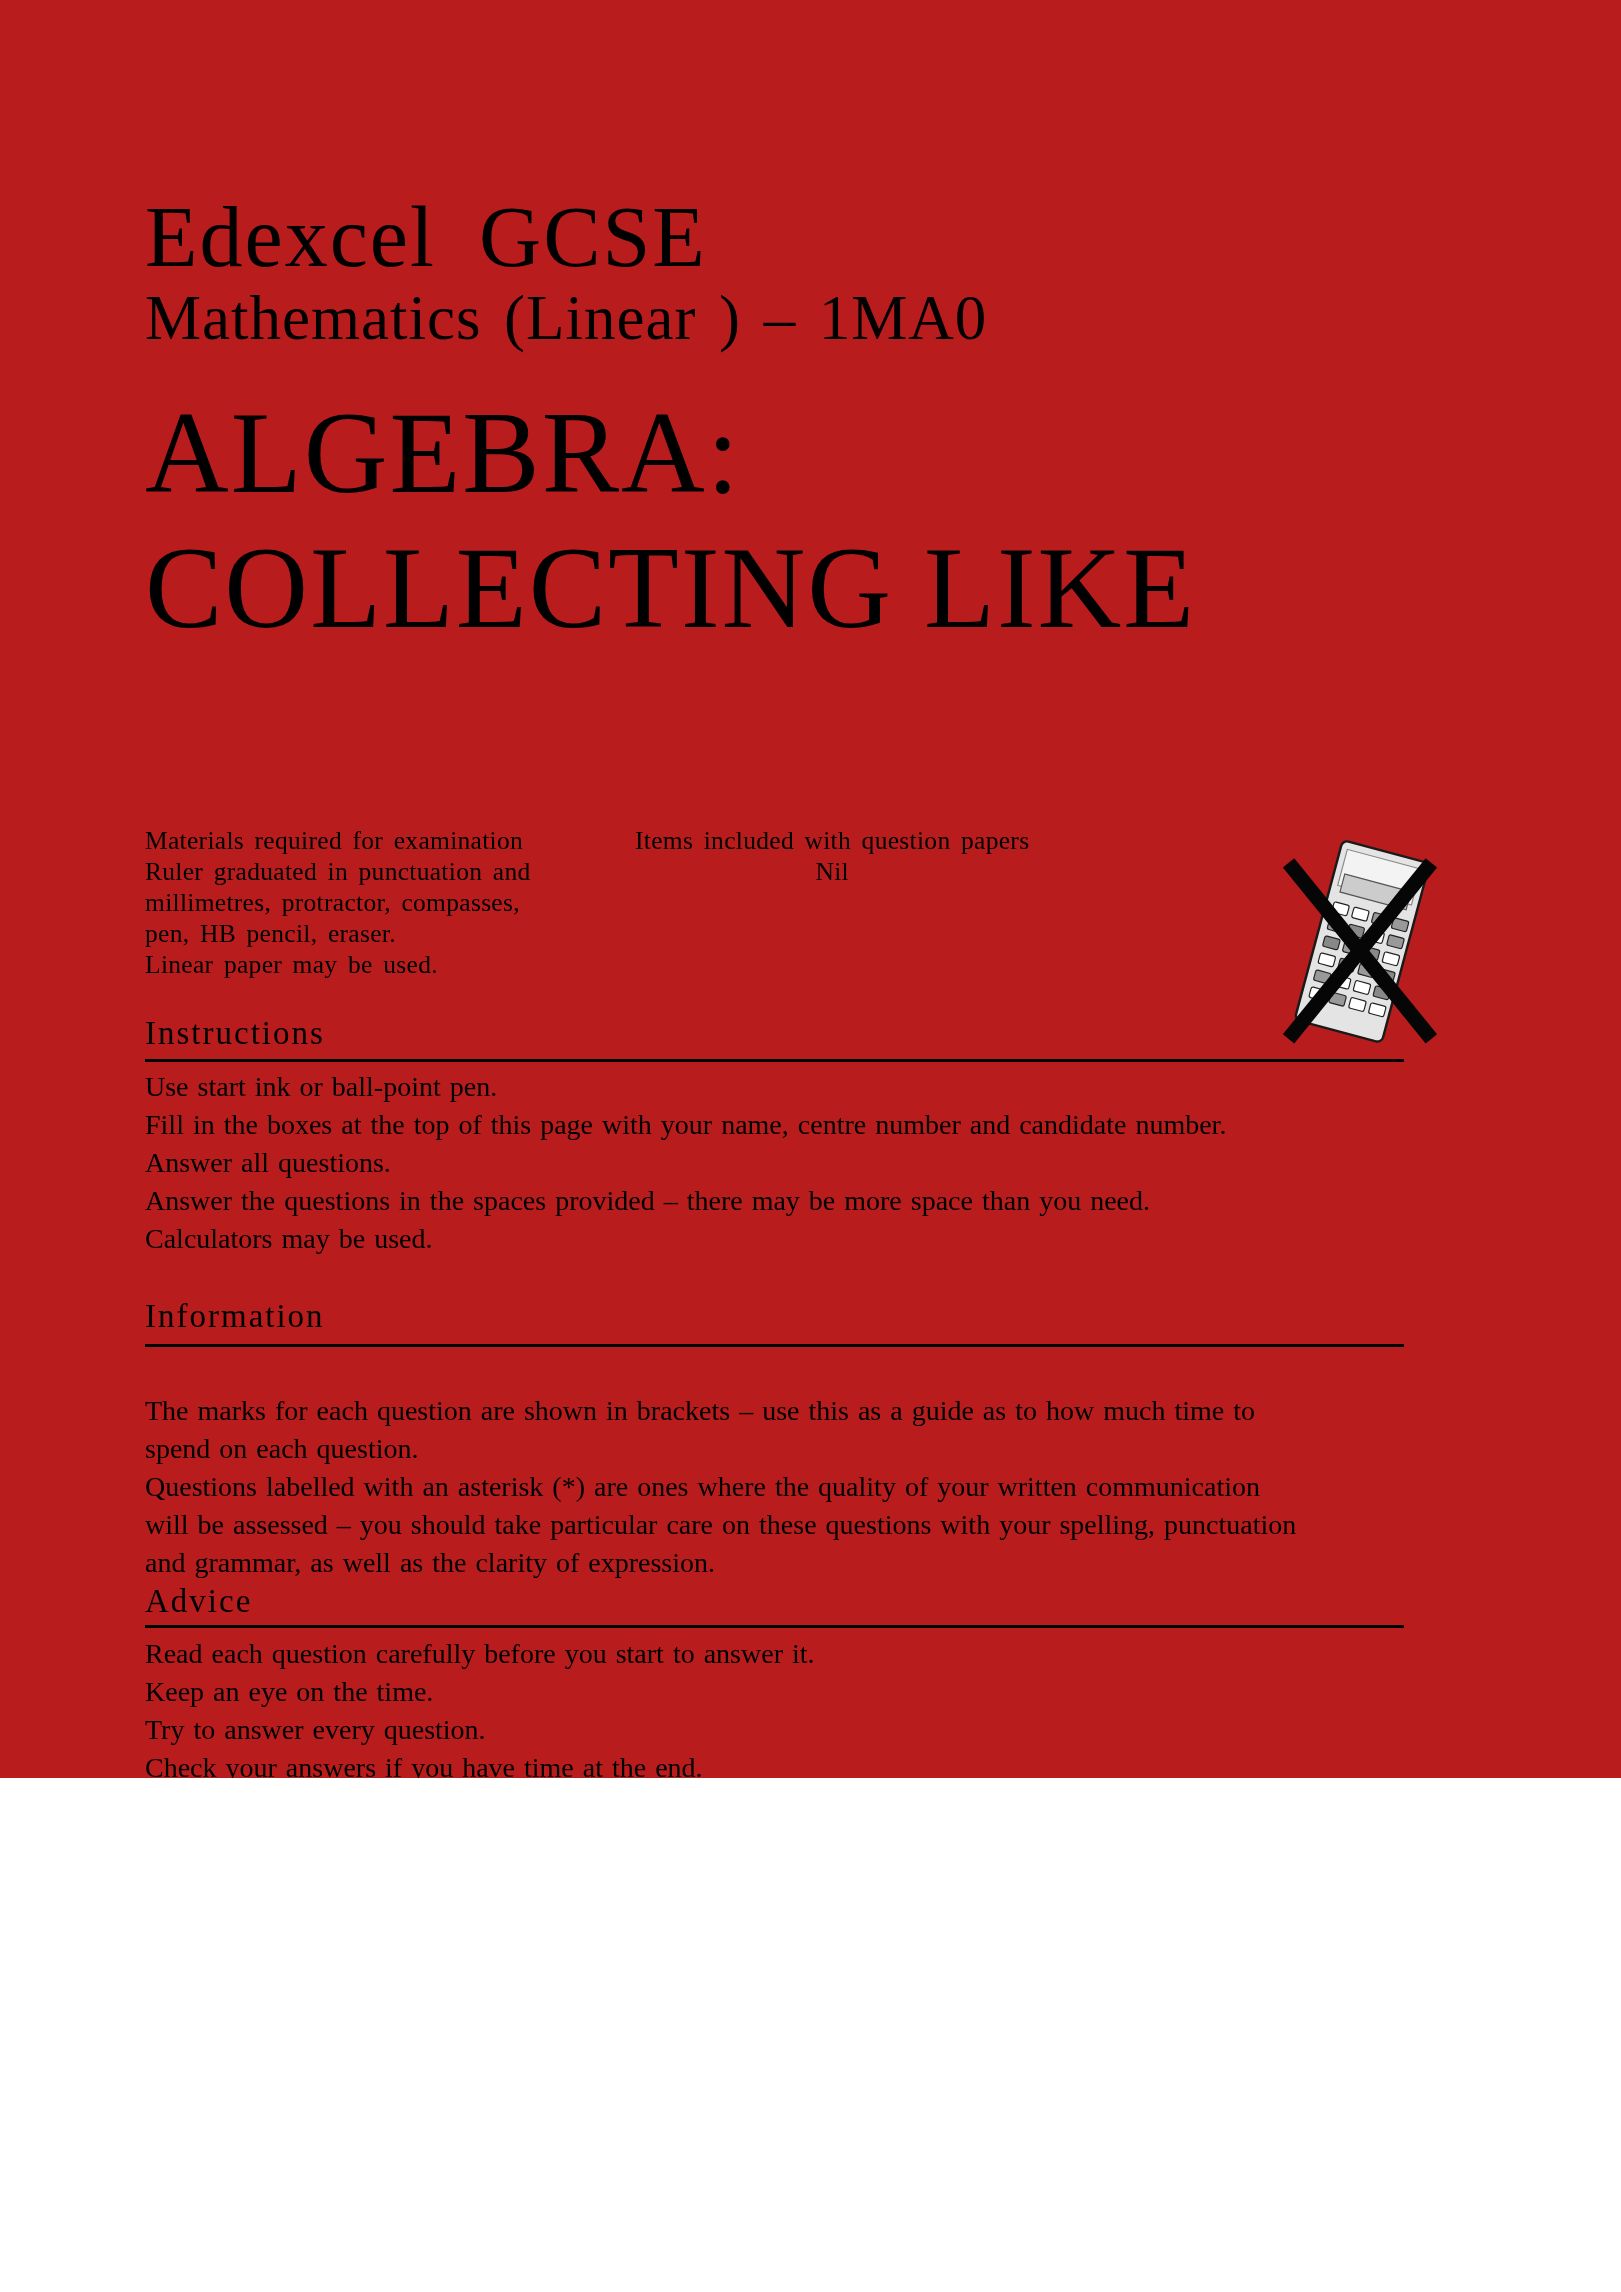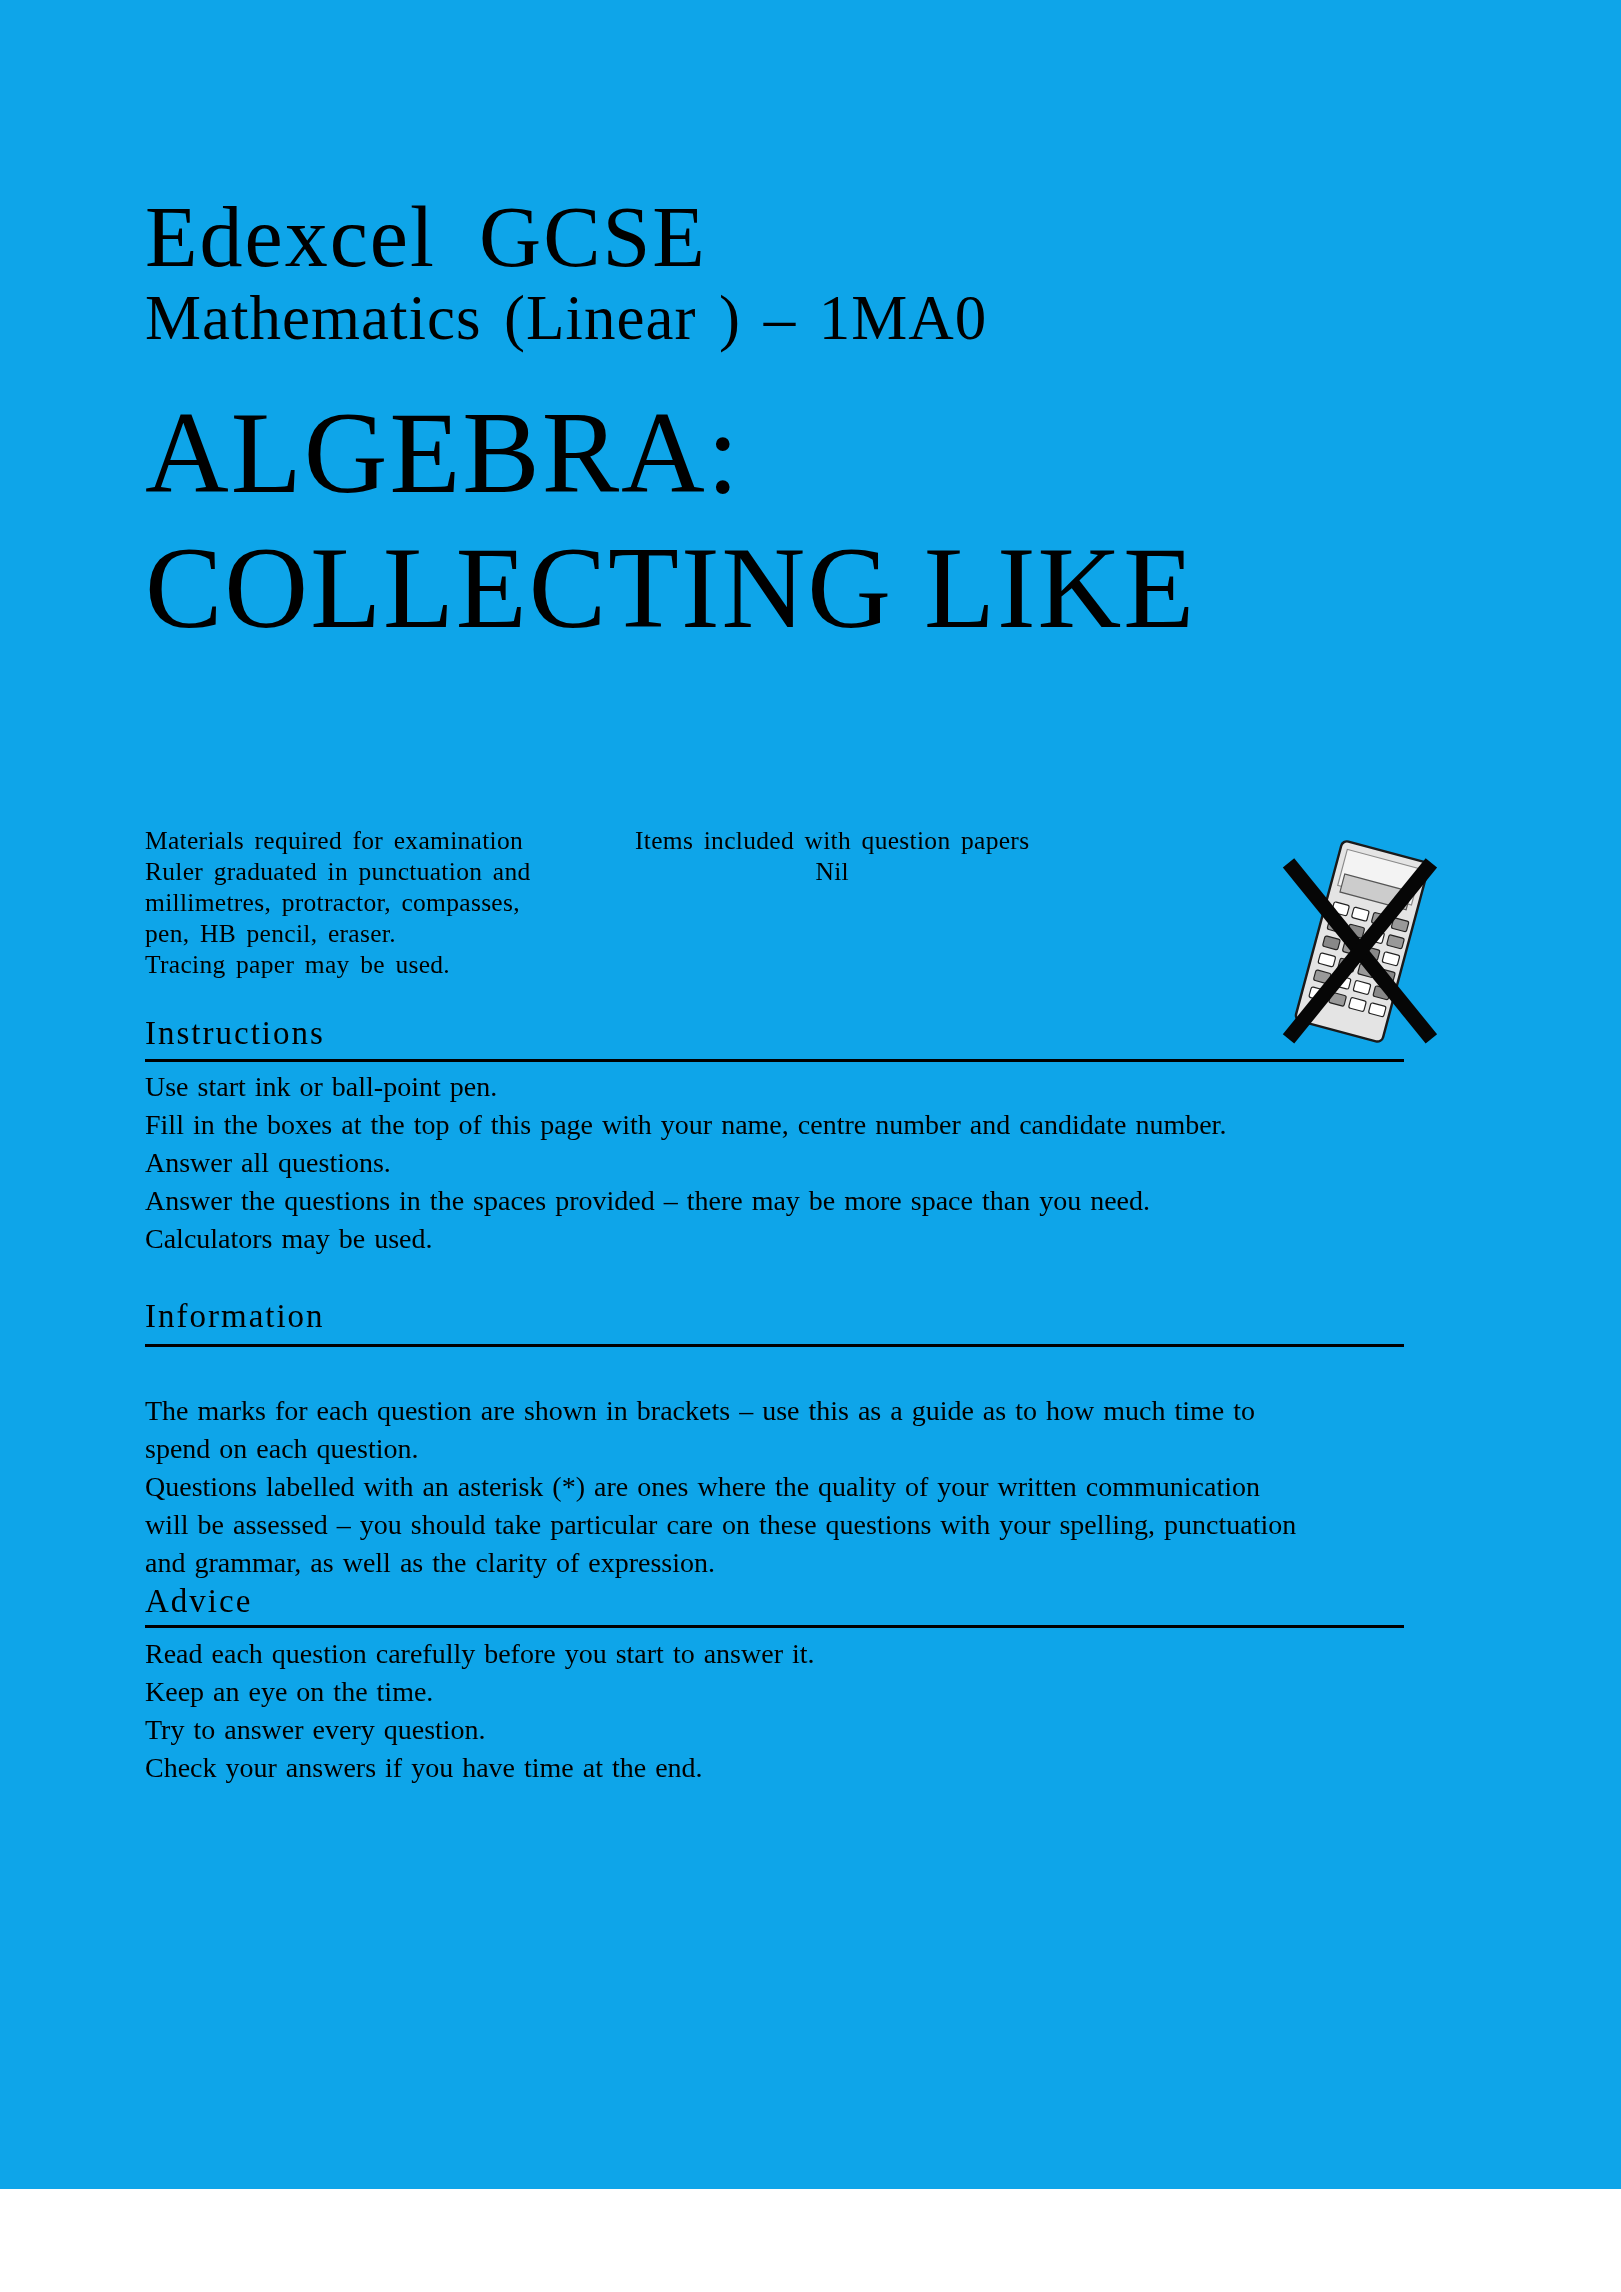--- a/index.html
+++ b/index.html
@@ -1,20 +1,20 @@
 <!DOCTYPE html>
 <html><head>
 <meta charset="utf-8">
 <style>
   html,body{margin:0;padding:0;background:#ffffff;}
   .page{
     position:relative;
     width:1621px;
-    height:2189px;
-    background:#0ea5e9;
+    height:1778px;
+    background:#b91c1c;
     color:#000;
     font-family:"Liberation Serif","DejaVu Serif",serif;
     overflow:hidden;
   }
   .abs{position:absolute;white-space:nowrap;}
   .brand{
     left:145px;top:194px;
     font-size:86px;line-height:1;
     letter-spacing:2px;word-spacing:19.6px;
   }
@@ -79,21 +79,21 @@
   <div class="abs big-title">
     <div>ALGEBRA:</div>
     <div>COLLECTING LIKE</div>
   </div>
 
   <div class="abs materials-left">
     <div>Materials required for examination</div>
     <div>Ruler graduated in punctuation and</div>
     <div>millimetres, protractor, compasses,</div>
     <div>pen, HB pencil, eraser.</div>
-    <div>Tracing paper may be used.</div>
+    <div>Linear paper may be used.</div>
   </div>
 
   <div class="abs materials-right">
     <div>Items included with question papers</div>
     <div>Nil</div>
   </div>
 
   <svg class="calc-svg" viewBox="0 0 185 225" aria-hidden="true">
     <g transform="rotate(15 95 115)">
       <rect x="50" y="15" width="92" height="190" rx="6" fill="#e4e4e4" stroke="#1a1a1a" stroke-width="2.5"></rect>

